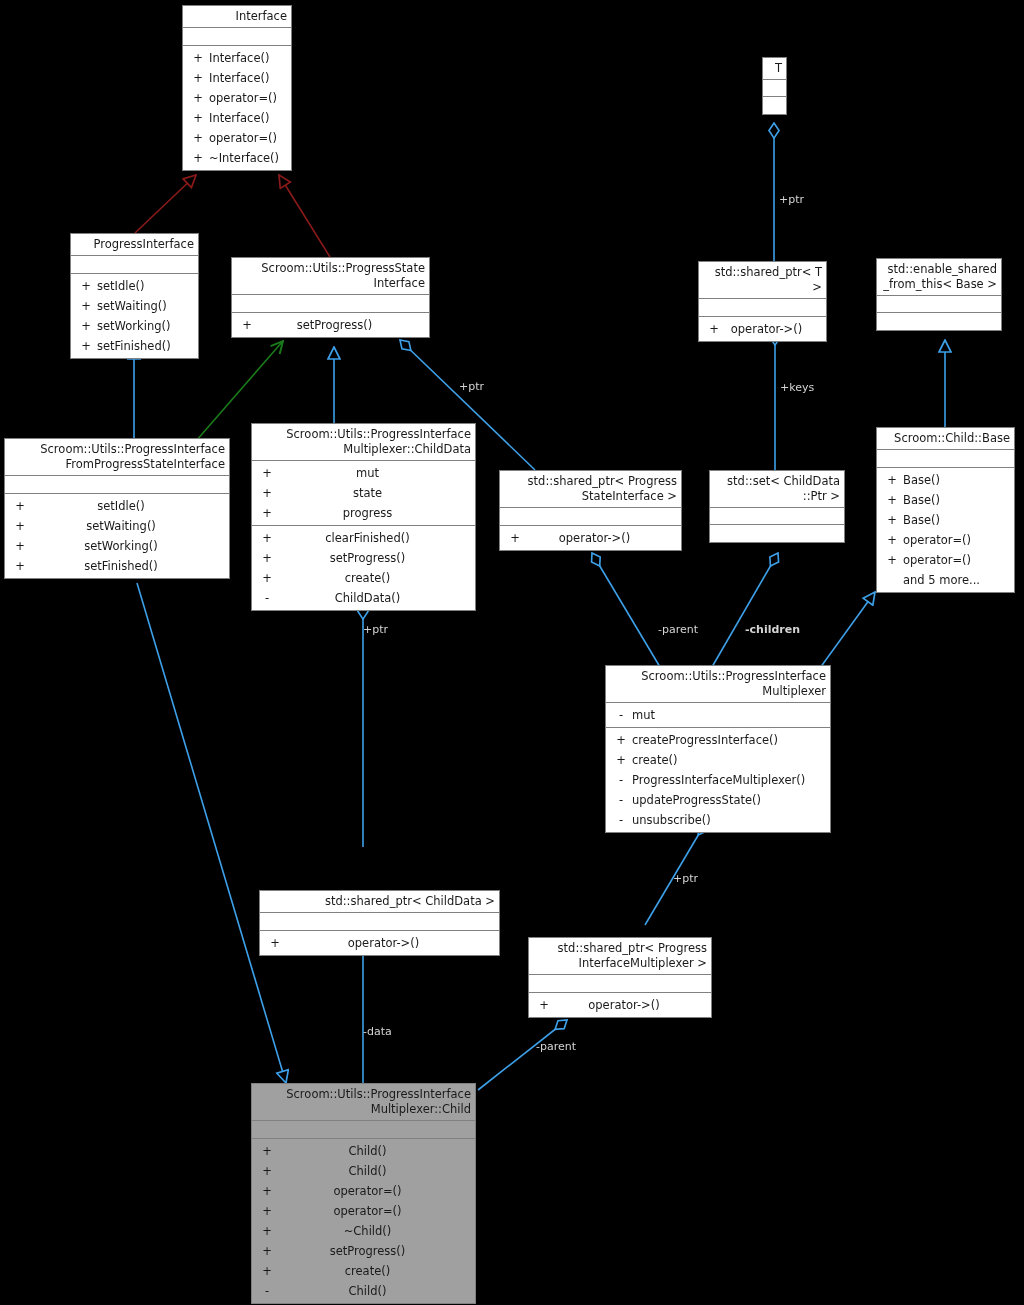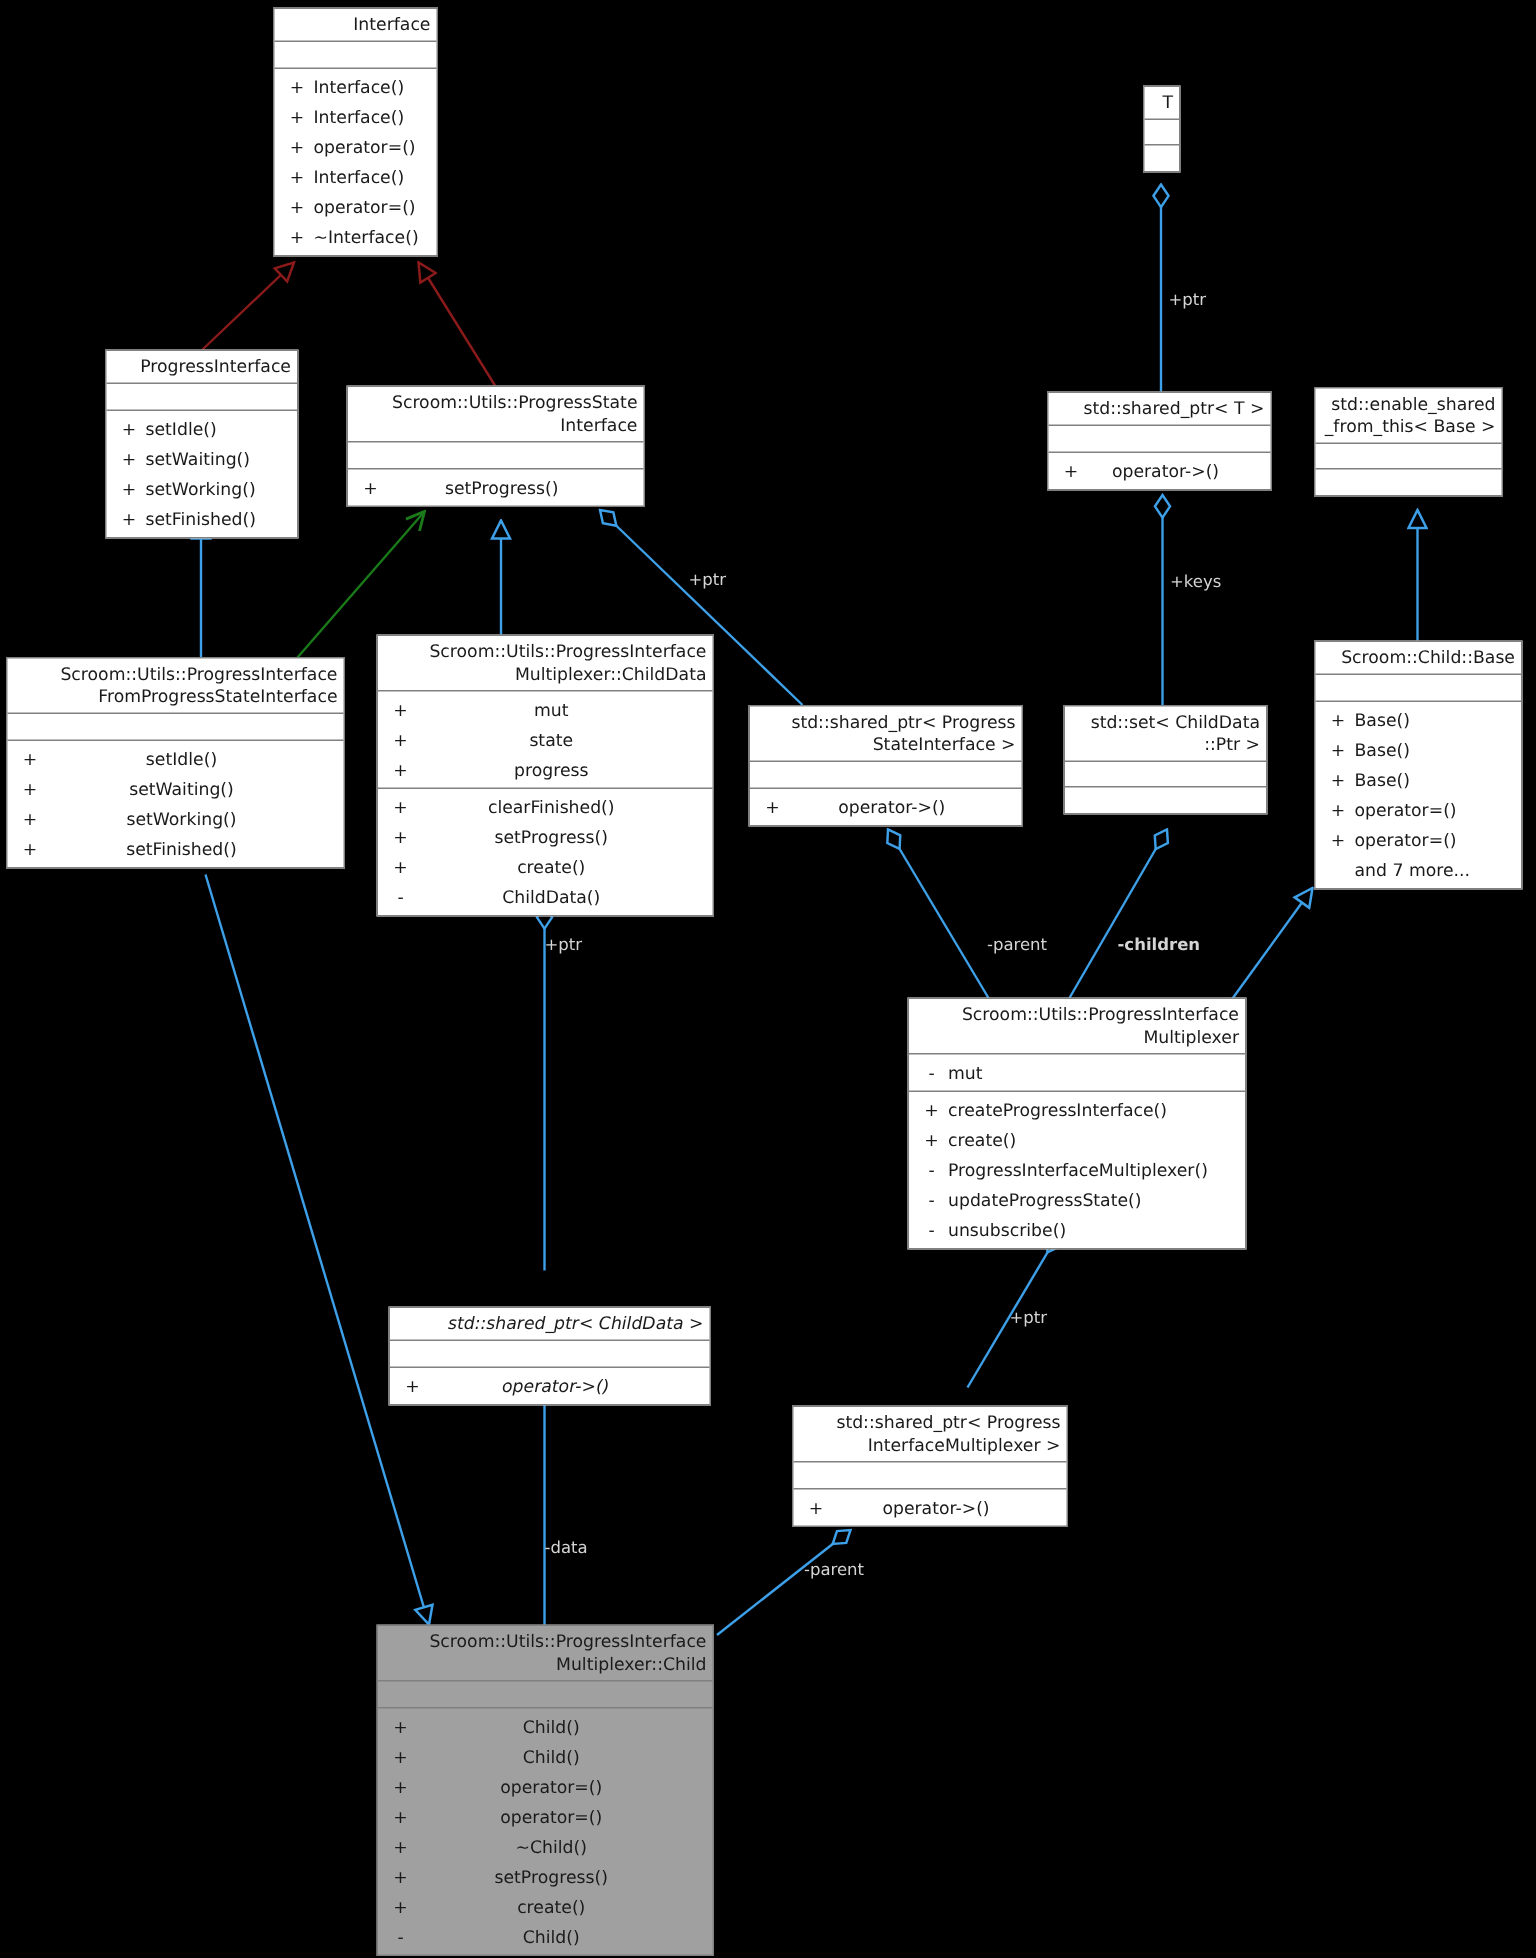--- a/index.html
+++ b/index.html
@@ -142,21 +142,21 @@
         </div>
     </div>
   </div>
 
   <div class="node" style="left:762px;top:57px;width:25px;">
     <div class="ncell title">T</div>
     <div class="ncell attrs blank"></div>
     <div class="ncell attrs blank"></div>
   </div>
 
-  <div class="node" style="left:698px;top:261px;width:150px;">
+  <div class="node" style="left:698px;top:261px;width:129px;">
     <div class="ncell title">std::shared_ptr&lt; T &gt;</div>
     <div class="ncell attrs empty"></div>
     <div class="ncell attrs">
       <div class="mrow ctr">
           <span class="vis">+</span>
           <span class="nm">operator-&gt;()</span>
         </div>
     </div>
   </div>
 
@@ -266,21 +266,21 @@
       <div class="mrow lft">
           <span class="vis">+</span>
           <span class="nm">operator=()</span>
         </div>
       <div class="mrow lft">
           <span class="vis">+</span>
           <span class="nm">operator=()</span>
         </div>
       <div class="mrow lft">
           <span class="vis"></span>
-          <span class="nm">and 7 more...</span>
+          <span class="nm">and 5 more...</span>
         </div>
     </div>
   </div>
 
   <div class="node" style="left:605px;top:665px;width:226px;">
     <div class="ncell title">Scroom::Utils::ProgressInterface
 Multiplexer</div>
     <div class="ncell attrs">
       <div class="mrow lft">
           <span class="vis">-</span>
@@ -304,21 +304,21 @@
           <span class="vis">-</span>
           <span class="nm">updateProgressState()</span>
         </div>
       <div class="mrow lft">
           <span class="vis">-</span>
           <span class="nm">unsubscribe()</span>
         </div>
     </div>
   </div>
 
-  <div class="node" style="left:259px;top:871px;width:215px;font-style:italic;">
+  <div class="node" style="left:259px;top:890px;width:241px;">
     <div class="ncell title">std::shared_ptr&lt; ChildData &gt;</div>
     <div class="ncell attrs empty"></div>
     <div class="ncell attrs">
       <div class="mrow ctr">
           <span class="vis">+</span>
           <span class="nm">operator-&gt;()</span>
         </div>
     </div>
   </div>
 

